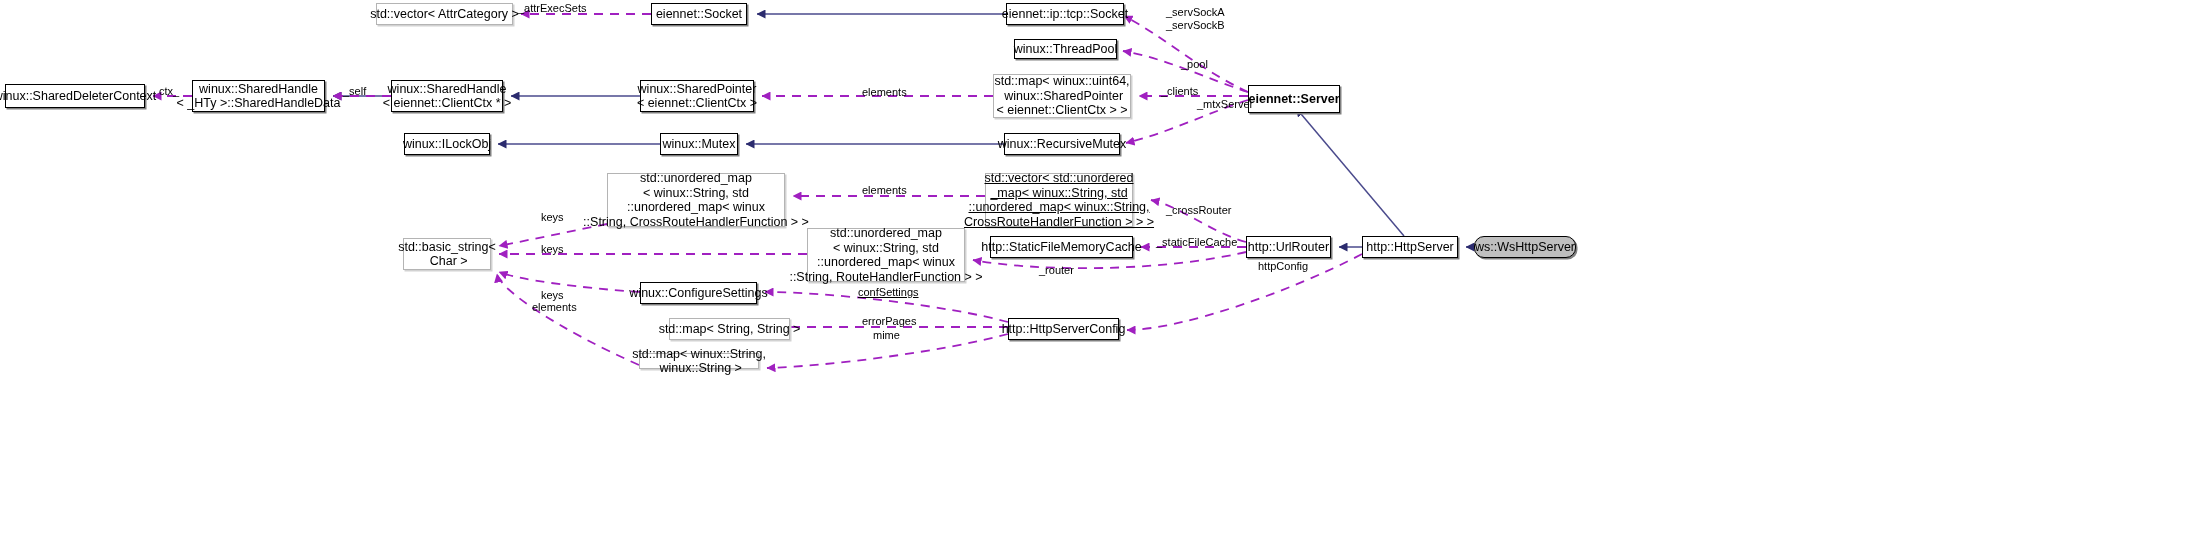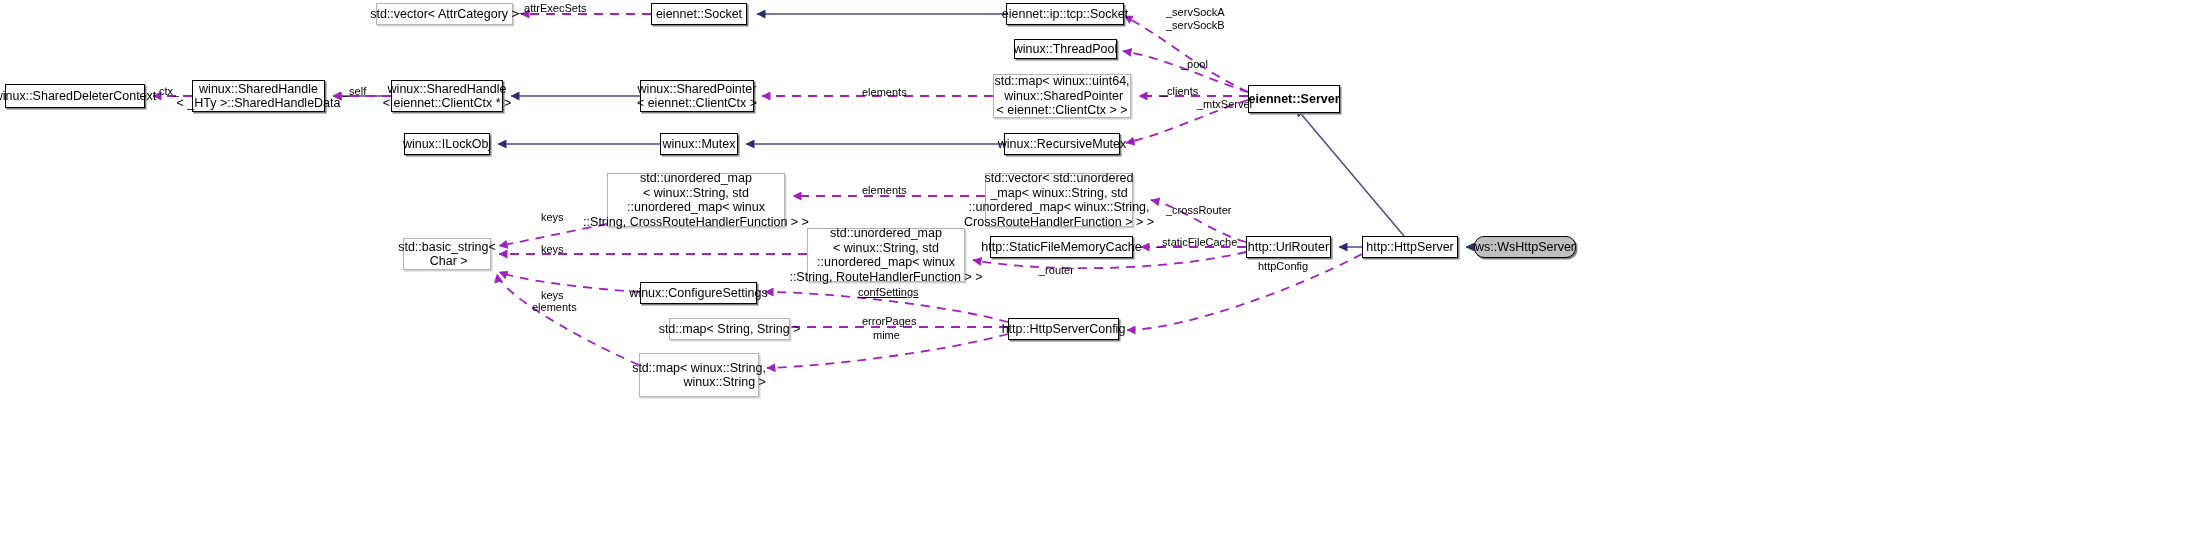--- a/index.html
+++ b/index.html
@@ -119,38 +119,38 @@
  winux::SharedPointer
 &lt; eiennet::ClientCtx &gt; &gt;</div>
       <div class="node cls" style="left: 1248px; top: 85px; width: 92px; height: 28px; font-weight: bold;">eiennet::Server</div>
       <div class="node cls" style="left: 404px; top: 133px; width: 86px; height: 22px;">winux::ILockObj</div>
       <div class="node cls" style="left: 660px; top: 133px; width: 78px; height: 22px;">winux::Mutex</div>
       <div class="node cls" style="left: 1004px; top: 133px; width: 116px; height: 22px;">winux::RecursiveMutex</div>
       <div class="node tpl" style="left: 607px; top: 173px; width: 178px; height: 54px;">std::unordered_map
 &lt; winux::String, std
 ::unordered_map&lt; winux
 ::String, CrossRouteHandlerFunction &gt; &gt;</div>
-      <div class="node tpl" style="left: 985px; top: 173px; width: 148px; height: 54px;">std::vector&lt; std::unordered
+      <div class="node tpl" style="left: 985px; top: 173px; width: 148px; height: 54px; text-decoration: underline;">std::vector&lt; std::unordered
 _map&lt; winux::String, std
 ::unordered_map&lt; winux::String,
 CrossRouteHandlerFunction &gt; &gt; &gt;</div>
       <div class="node tpl" style="left: 807px; top: 228px; width: 158px; height: 54px;">std::unordered_map
 &lt; winux::String, std
 ::unordered_map&lt; winux
 ::String, RouteHandlerFunction &gt; &gt;</div>
       <div class="node tpl" style="left: 403px; top: 238px; width: 88px; height: 32px;">std::basic_string&lt;
  Char &gt;</div>
       <div class="node cls" style="left: 990px; top: 236px; width: 143px; height: 22px;">http::StaticFileMemoryCache</div>
       <div class="node cls" style="left: 1246px; top: 236px; width: 85px; height: 22px;">http::UrlRouter</div>
       <div class="node cls" style="left: 1362px; top: 236px; width: 96px; height: 22px;">http::HttpServer</div>
       <div class="node focus" style="left: 1474px; top: 236px; width: 102px; height: 22px; border-radius: 10px;">ws::WsHttpServer</div>
       <div class="node cls" style="left: 640px; top: 282px; width: 117px; height: 22px;">winux::ConfigureSettings</div>
       <div class="node tpl" style="left: 638px; top: 318px; width: 121px; height: 22px; margin-left: 31px;">std::map&lt; String, String &gt;</div>
       <div class="node cls" style="left: 1008px; top: 318px; width: 111px; height: 22px;">http::HttpServerConfig</div>
-      <div class="node tpl" style="left: 639px; top: 353px; width: 120px; height: 44px; text-align: right;">std::map&lt; winux::String,
+      <div class="node tpl" style="left: 639px; top: 353px; width: 120px; height: 16px;">std::map&lt; winux::String,
  winux::String &gt;</div>
     </div>
   <div id="labels-layer">
       <div class="edge-label" style="left: 159px; top: 85px;">ctx_</div>
       <div class="edge-label" style="left: 343px; top: 85px;">_self</div>
       <div class="edge-label" style="left: 518px; top: 2px;">_attrExecSets</div>
       <div class="edge-label" style="left: 862px; top: 86px;">elements</div>
       <div class="edge-label" style="left: 1166px; top: 6px;">_servSockA</div>
       <div class="edge-label" style="left: 1166px; top: 19px;">_servSockB</div>
       <div class="edge-label" style="left: 1181px; top: 58px;">_pool</div>

